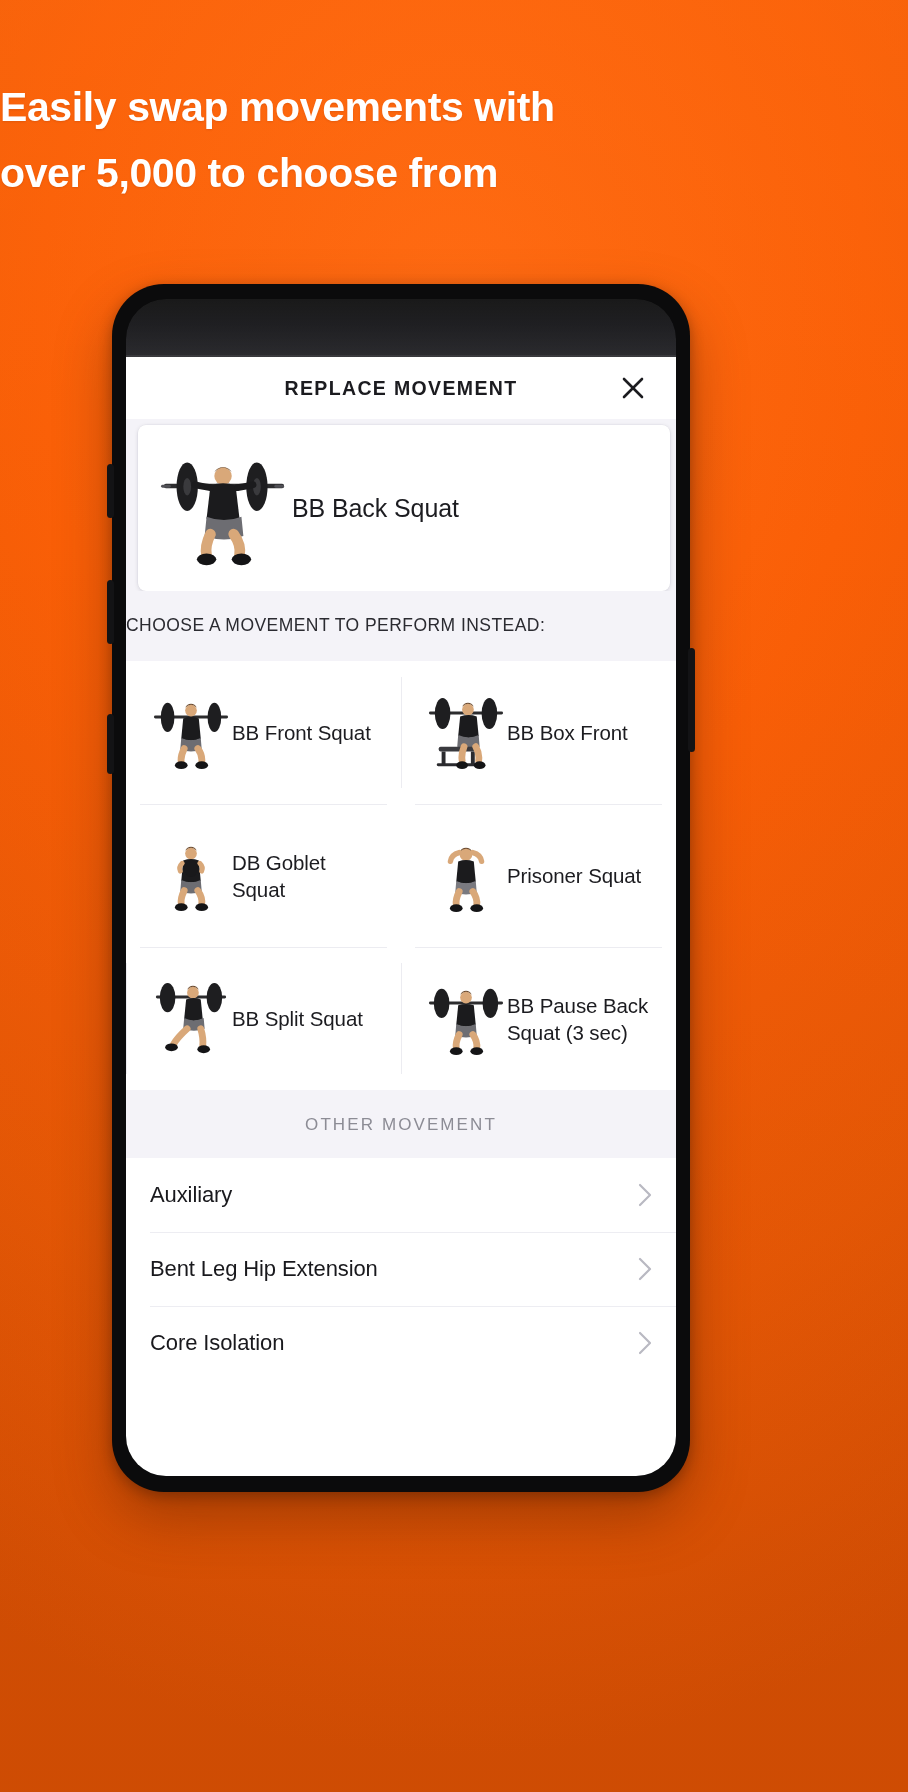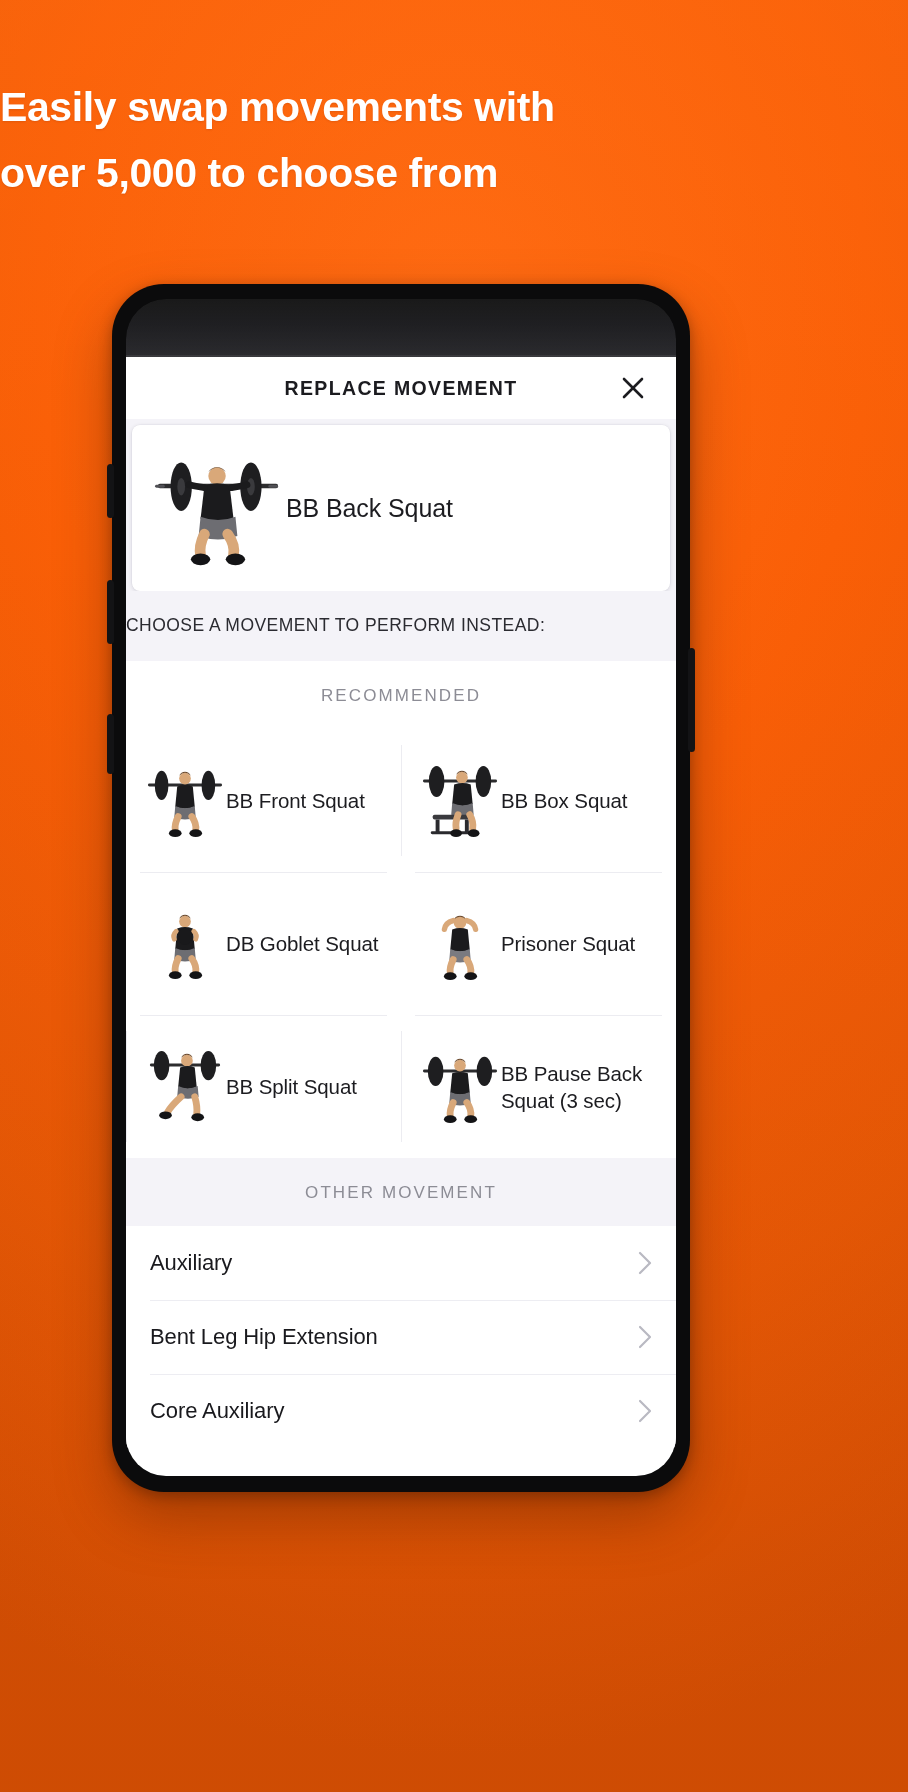--- a/index.html
+++ b/index.html
@@ -107,20 +107,21 @@
     padding:6px 6px 0 6px;
     flex:0 0 auto;
   }
   .current-card{
     background:#FFFFFF;
     border-radius:8px;
     box-shadow:0 1px 4px rgba(18,18,40,0.13), 0 0 0 0.5px rgba(20,20,45,0.04);
     height:166px;
     display:flex; align-items:center;
     padding-left:18px;
+    margin-left:6px;
   }
   .current-fig{ width:136px; flex:0 0 136px; height:122px; position:relative; }
   .current-name{
     font-size:25px; color:#1C1C20; letter-spacing:-0.1px;
   }
 
   .choose-band{
     flex:0 0 auto;
     padding:24px 0 25px 0;
   }
@@ -140,21 +141,21 @@
     color:#8C8C95;
     padding:25px 0 23px 0;
   }
   .grid{
     display:grid;
     grid-template-columns:1fr 1fr;
   }
   .cell{
     height:143px;
     display:flex; align-items:center;
-    padding:0 18px;
+    padding:0 24px;
     position:relative;
   }
   .cell.has-top:before{
     content:""; position:absolute; left:14px; right:14px; top:0; height:1px;
     background:#ECECF1;
   }
   .cell.col-r:after{
     content:""; position:absolute; left:0; top:16px; bottom:16px; width:1px;
     background:#ECECF1;
   }
@@ -249,21 +250,20 @@
           </div>
           <div class="current-name">BB Back Squat</div>
         </div>
       </div>
 
       <div class="tint choose-band">
         <span class="choose-text">CHOOSE A MOVEMENT TO PERFORM INSTEAD:</span>
       </div>
 
       <div class="rec-panel">
-        <div class="section-head">RECOMMENDED</div>
         <div class="grid">
 
           <div class="cell">
             <div class="cell-fig">
               <div class="fig">
                   <svg viewBox="0 0 84 80">
                 <rect x="4" y="22" width="76" height="3" rx="1.5" fill="#2C2C2E"></rect>
                 <ellipse cx="18" cy="24" rx="7" ry="15" fill="#1E1E20"></ellipse>
                 <ellipse cx="66" cy="24" rx="7" ry="15" fill="#1E1E20"></ellipse>
                 <circle cx="42" cy="17" r="6" fill="#D9A879"></circle>
@@ -295,21 +295,21 @@
                 <rect x="17" y="59" width="4" height="13" fill="#2A2A2E"></rect>
                 <rect x="47" y="59" width="4" height="13" fill="#2A2A2E"></rect>
                 <rect x="12" y="71" width="44" height="3" rx="1.5" fill="#2A2A2E"></rect>
                 <path d="M40 54 q-3 8 -2 14" stroke="#D9A879" stroke-width="7" fill="none" stroke-linecap="round"></path>
                 <path d="M52 54 q4 7 3 14" stroke="#D9A879" stroke-width="7" fill="none" stroke-linecap="round"></path>
                 <ellipse cx="38" cy="73" rx="6" ry="4" fill="#141416"></ellipse>
                 <ellipse cx="56" cy="73" rx="6" ry="4" fill="#141416"></ellipse>
               </svg>
                 </div>
             </div>
-            <div class="cell-name">BB Box Squat</div>
+            <div class="cell-name">BB Box Front</div>
           </div>
 
           <div class="cell has-top">
             <div class="cell-fig">
               <div class="fig">
                   <svg viewBox="0 0 84 80">
                 <circle cx="42" cy="17" r="6" fill="#D9A879"></circle>
                 <path d="M36 14 q6 -6 12 0 q-2 -4 -6 -4 q-4 0 -6 4z" fill="#6B4A2E"></path>
                 <path d="M34 24 q8 -3 16 0 l2 21 q-10 4 -20 0z" fill="#1B1B1D"></path>
                 <ellipse cx="42" cy="32" rx="7" ry="9" fill="#19191B"></ellipse>
@@ -407,21 +407,21 @@
           <div class="list-row">
             <span class="list-label">Bent Leg Hip Extension</span>
             <span class="chev">
               <svg width="17" height="28" viewBox="0 0 17 28">
                   <polyline points="3,4 13,14 3,24" fill="none" stroke="#B9B9C2" stroke-width="2.2" stroke-linecap="round" stroke-linejoin="round"></polyline>
                 </svg>
             </span>
           </div>
 
           <div class="list-row">
-            <span class="list-label">Core Auxiliary</span>
+            <span class="list-label">Core Isolation</span>
             <span class="chev">
               <svg width="17" height="28" viewBox="0 0 17 28">
                   <polyline points="3,4 13,14 3,24" fill="none" stroke="#B9B9C2" stroke-width="2.2" stroke-linecap="round" stroke-linejoin="round"></polyline>
                 </svg>
             </span>
           </div>
 
         </div>
       </div>
 

